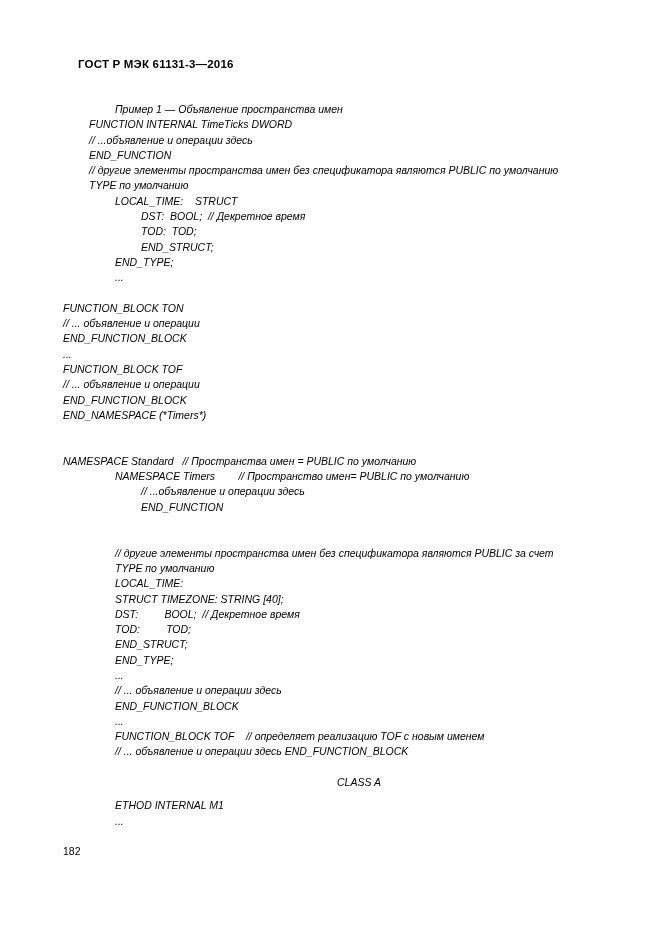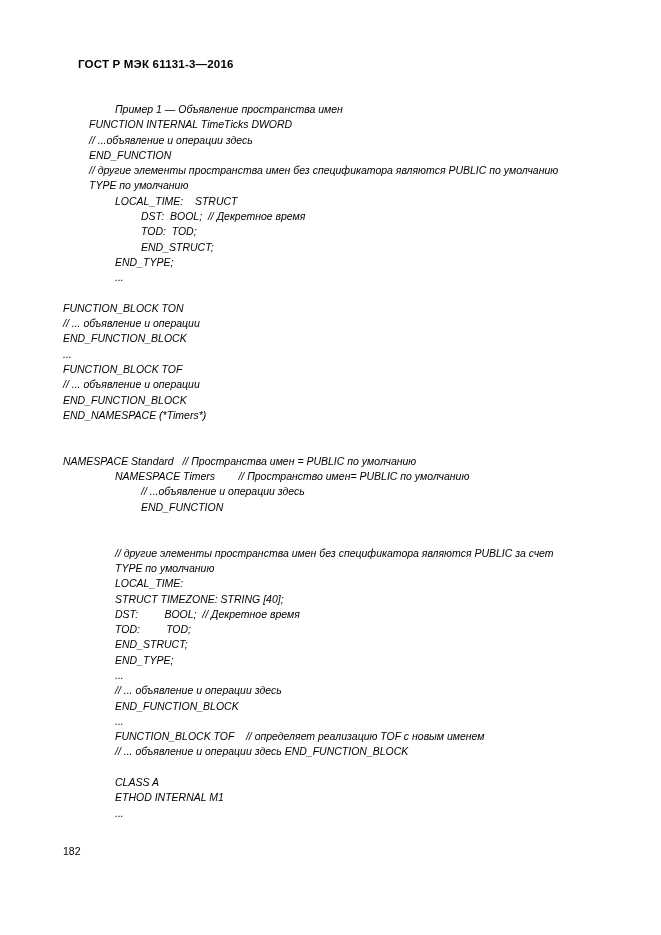--- a/index.html
+++ b/index.html
@@ -102,20 +102,20 @@
       <div class="line" style="padding-left: 52px;">TOD:         TOD;</div>
       <div class="line" style="padding-left: 52px;">END_STRUCT;</div>
       <div class="line" style="padding-left: 52px;">END_TYPE;</div>
       <div class="line" style="padding-left: 52px;">...</div>
       <div class="line" style="padding-left: 52px;">// ... объявление и операции здесь</div>
       <div class="line" style="padding-left: 52px;">END_FUNCTION_BLOCK</div>
       <div class="line" style="padding-left: 52px;">...</div>
       <div class="line" style="padding-left: 52px;">FUNCTION_BLOCK TOF    // определяет реализацию TOF с новым именем</div>
       <div class="line" style="padding-left: 52px;">// ... объявление и операции здесь END_FUNCTION_BLOCK</div>
       <div class="line blank" style="padding-left: 0px;"></div>
-      <div class="line" style="padding-left: 52px;">CLASS A</div>
-      <div class="line" style="padding-left: 52px;">ETHOD INTERNAL M1</div>
+      <div class="line" style="padding-left: 52px; text-align: center;">CLASS A</div>
+      <div class="line" style="padding-left: 52px; margin-top: 8px;">ETHOD INTERNAL M1</div>
       <div class="line" style="padding-left: 52px;">...</div>
     </div>
 
   <div class="footer">182</div>
 
 </div>
 
 </body></html>

